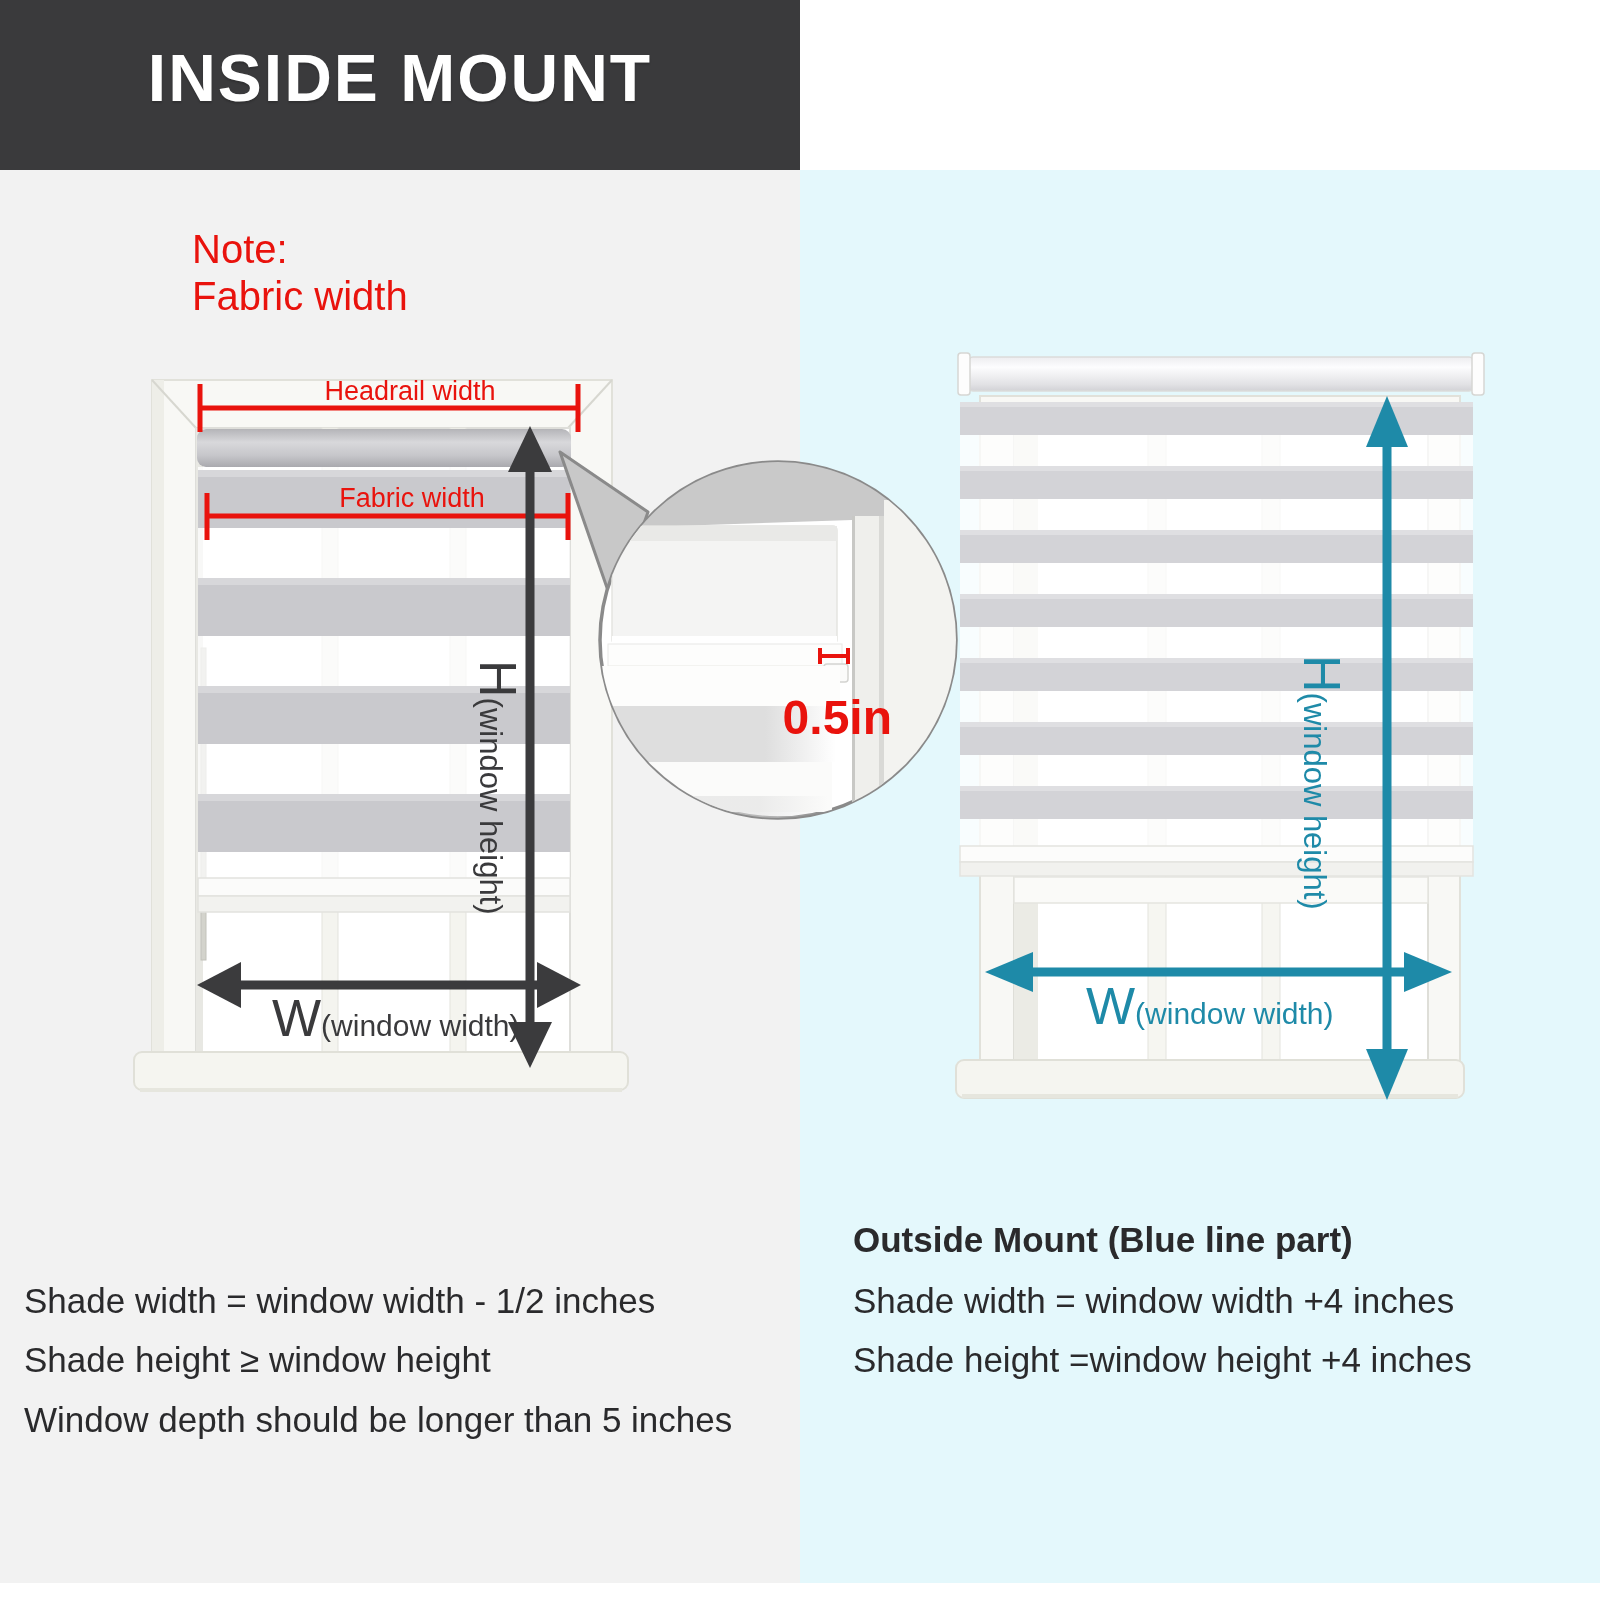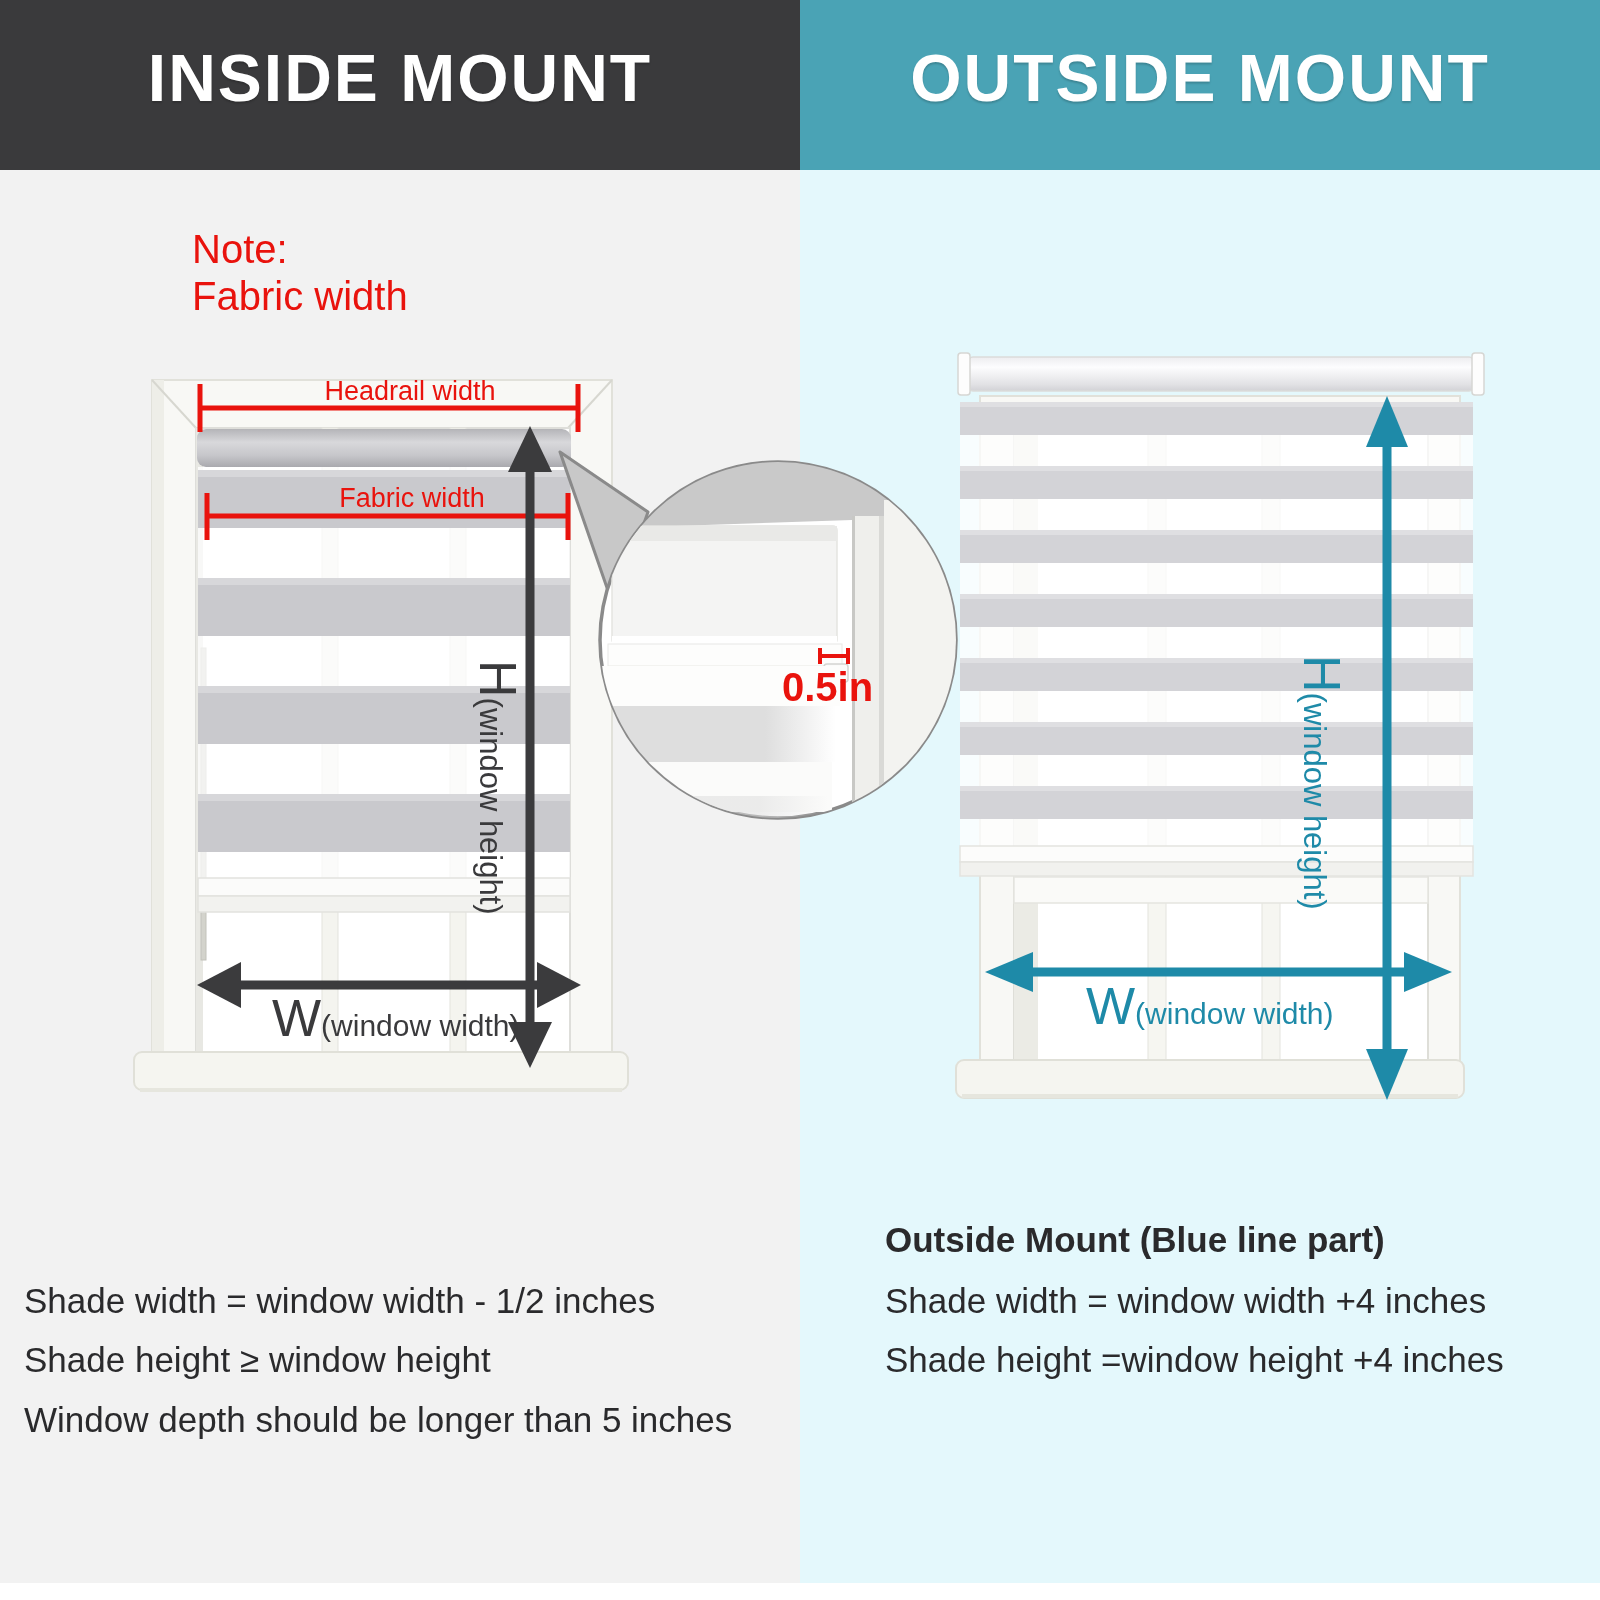--- a/index.html
+++ b/index.html
@@ -17,48 +17,45 @@
   .header.outside{left:800px;background:var(--teal-header);}
   .header-title{position:absolute;top:40px;width:100%;text-align:center;color:#fff;
     font-size:66px;font-weight:700;letter-spacing:2px;white-space:nowrap;
     text-shadow:0 2px 2px rgba(0,0,0,0.18);}
   .abs{position:absolute;}
   svg.illustration{position:absolute;left:0;top:0;width:1600px;height:1600px;pointer-events:none;}
   .note{left:192px;top:226px;color:var(--red);font-size:40px;line-height:47px;white-space:nowrap;}
   .dim-label{color:var(--red);font-size:27px;white-space:nowrap;transform:translateX(-50%);margin-left:20px;}
   .headrail-label{left:390px;top:376px;}
   .fabric-label{left:392px;top:483px;}
-  .gap-label{left:782px;top:665px;width:110px;text-align:left;color:var(--red);
-    font-size:40px;font-weight:700;}
+  .gap-label{left:782px;top:690px;width:110px;text-align:right;color:var(--red);
+    font-size:48px;font-weight:700;}
   .vlabel{white-space:nowrap;transform:rotate(90deg);transform-origin:0 0;font-size:31px;}
   .vlabel .big{font-size:52px;}
   .vlabel.inside-h{left:528px;top:660px;color:var(--dark);}
   .vlabel.outside-h{left:1352px;top:655px;color:var(--teal);}
   .wlabel{white-space:nowrap;font-size:30px;}
   .wlabel .big{font-size:52px;}
   .wlabel.inside-w{left:272px;top:988px;color:var(--dark);}
   .wlabel.outside-w{left:1086px;top:976px;color:var(--teal);}
   .caption{font-size:35px;color:var(--ink);white-space:nowrap;}
   .caption.title{font-weight:700;}
-  .cap-l{left:24px;} .cap-r{left:853px;margin-left:32px;}
+  .cap-l{left:24px;} .cap-r{left:853px;}
   .row1{top:1220px;} .row2{top:1281px;} .row3{top:1340px;} .row4{top:1400px;}
 </style>
 </head>
 <body>
 
 <div class="canvas">
 
   <div class="half-bg left"></div>
   <div class="half-bg right"></div>
 
   <div class="header inside">
     <div class="header-title">INSIDE MOUNT</div>
-  </div>
-  <div class="header outside">
-    <div class="header-title">OUTSIDE MOUNT</div>
   </div>
 
   <svg class="illustration" viewBox="0 0 1600 1600">
     <defs>
       <linearGradient id="railGrad" x1="0" y1="0" x2="0" y2="1">
         <stop offset="0" stop-color="#b4b4b8"></stop>
           <stop offset="0.35" stop-color="#d8d8db"></stop>
         <stop offset="0.7" stop-color="#c6c6ca"></stop>
           <stop offset="1" stop-color="#a9a9ae"></stop>
       </linearGradient>

